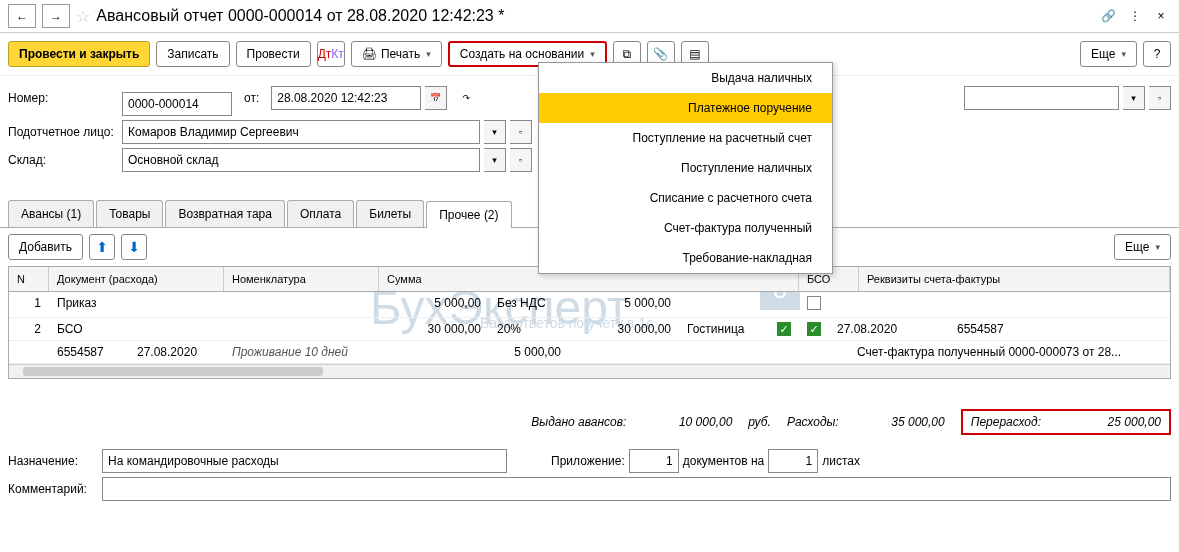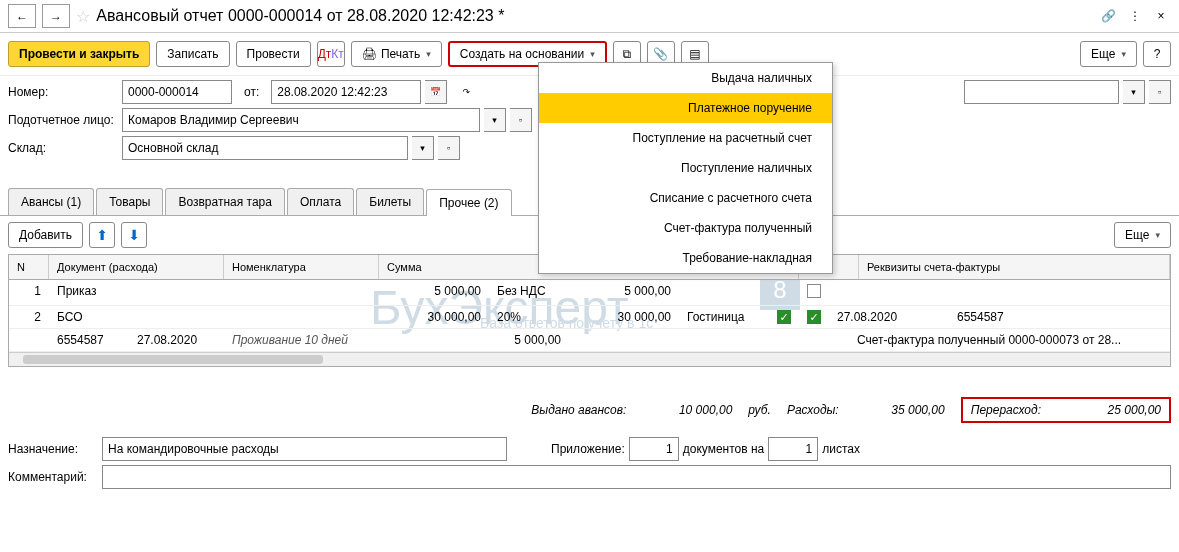--- a/index.html
+++ b/index.html
@@ -85,39 +85,39 @@
   <div class="dd-item">Поступление на расчетный счет</div>
   <div class="dd-item">Поступление наличных</div>
   <div class="dd-item">Списание с расчетного счета</div>
   <div class="dd-item">Счет-фактура полученный</div>
   <div class="dd-item">Требование-накладная</div>
 </div>
 
 <div class="fields">
   <div class="field-row">
     <span class="fld-label">Номер:</span>
-    <input class="input" style="width: 110px;" value="0000-000014">
+    <input class="input" style="width: 110px; margin-top: 12px;" value="0000-000014">
     <span style="margin:0 8px">от:</span>
     <input class="input" style="width: 150px;" value="28.08.2020 12:42:23">
     <div class="input-sq">📅</div>
     <div class="input-sq" style="border:none;background:none;margin-left:4px">↷</div>
     <div class="spacer"></div>
     <input class="input" style="width: 155px; margin-right: 0px;">
     <div class="input-sq">▾</div>
     <div class="input-sq">▫</div>
   </div>
   <div class="field-row">
     <span class="fld-label">Подотчетное лицо:</span>
     <input class="input" style="width: 358px;" value="Комаров Владимир Сергеевич">
     <div class="input-sq">▾</div>
     <div class="input-sq">▫</div>
   </div>
   <div class="field-row">
     <span class="fld-label">Склад:</span>
-    <input class="input" style="width: 286px;" value="Основной склад">
+    <input class="input" style="width: 358px;" value="Основной склад">
     <div class="input-sq">▾</div>
     <div class="input-sq">▫</div>
   </div>
 </div>
 
 <div class="tabs">
   <div class="tab">Авансы (1)</div>
   <div class="tab">Товары</div>
   <div class="tab">Возвратная тара</div>
   <div class="tab">Оплата</div>

